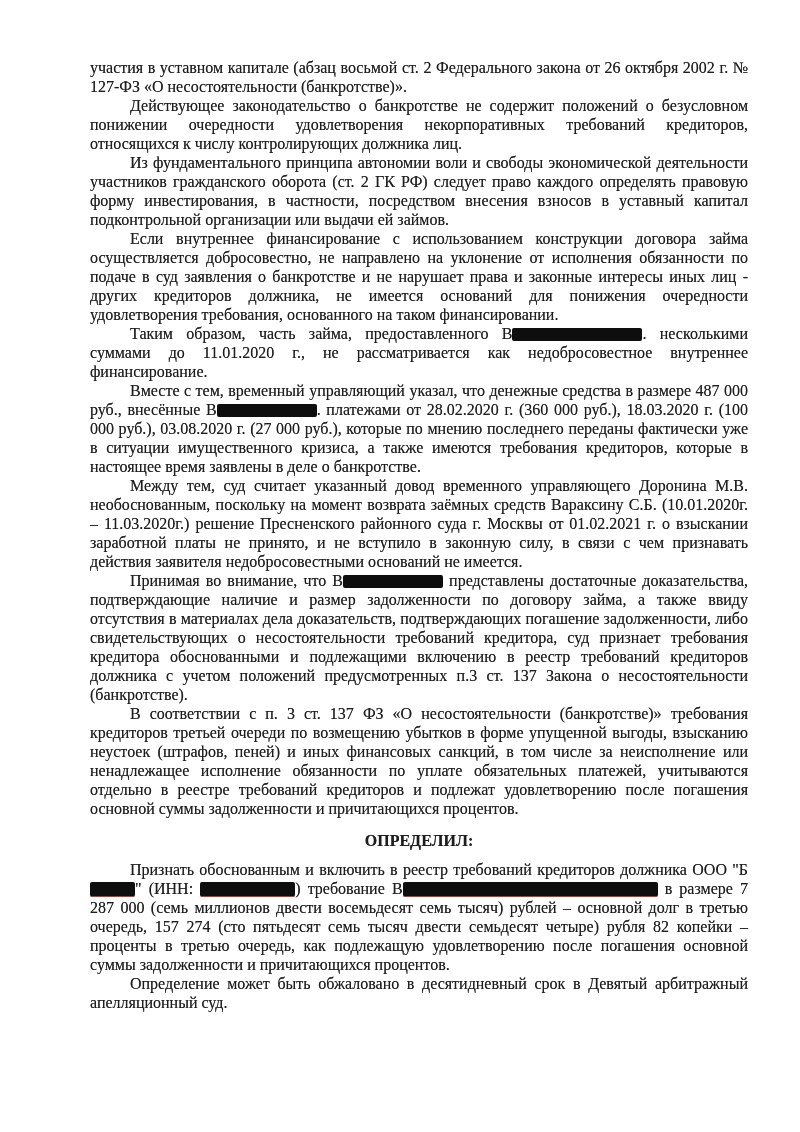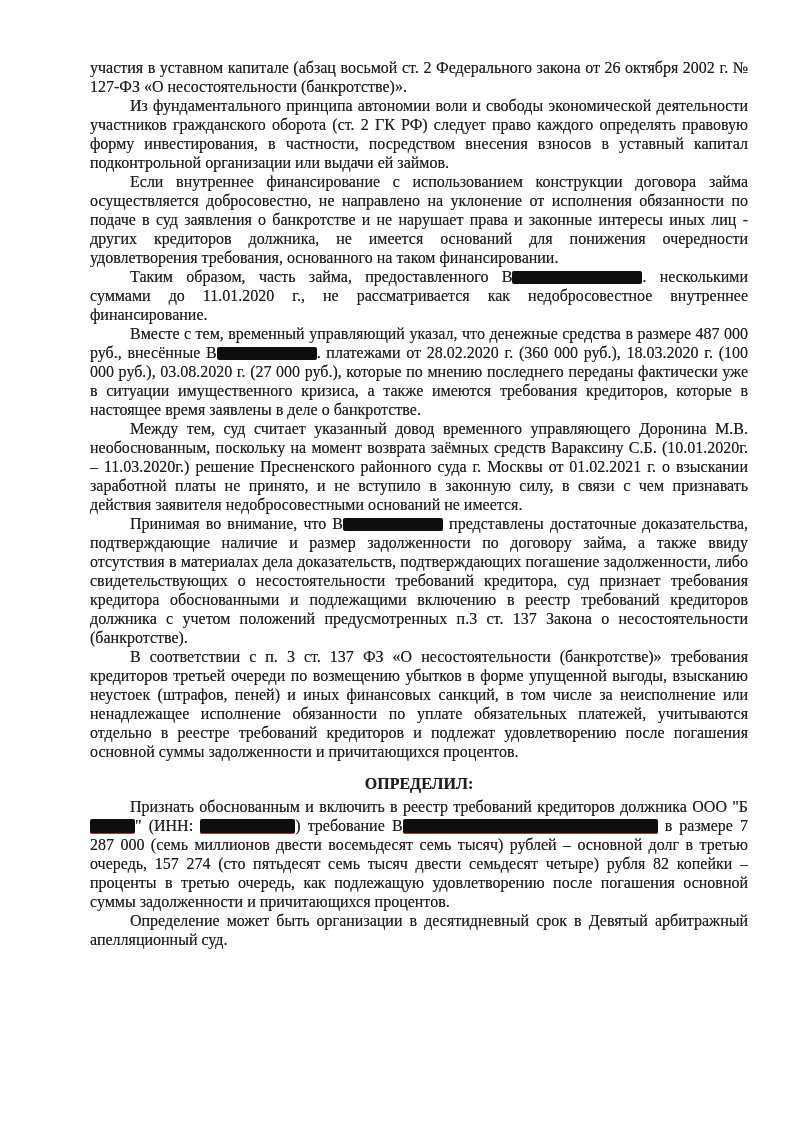--- a/index.html
+++ b/index.html
@@ -30,21 +30,21 @@
     padding: 0;
   }
   p.indent {
     text-indent: 40px;
   }
   p.heading {
     text-align: center;
     font-weight: bold;
     text-indent: 0;
     margin-top: 13px;
-    margin-bottom: 4px;
+    margin-bottom: 10px;
   }
   p.ruling {
     text-decoration-color: #b23b30;
     text-decoration-thickness: 1.6px;
     text-underline-offset: 2.5px;
   }
   .bar {
     display: inline-block;
     height: 13px;
     background: #0e0e0e;
@@ -56,24 +56,25 @@
     height: 14px;
     vertical-align: -3px;
   }
 </style>
 </head>
 <body>
 
 <div class="page">
   <div id="doc-body">
       <p class="">участия в уставном капитале (абзац восьмой ст. 2 Федерального закона от 26 октября 2002 г. № 127-ФЗ «О несостоятельности (банкротстве)».</p>
+      <p class="indent">Действующее законодательство о банкротстве не содержит положений о безусловном понижении очередности удовлетворения некорпоративных требований кредиторов, относящихся к числу контролирующих должника лиц.</p>
       <p class="indent">Из фундаментального принципа автономии воли и свободы экономической деятельности участников гражданского оборота (ст. 2 ГК РФ) следует право каждого определять правовую форму инвестирования, в частности, посредством внесения взносов в уставный капитал подконтрольной организации или выдачи ей займов.</p>
       <p class="indent">Если внутреннее финансирование с использованием конструкции договора займа осуществляется добросовестно, не направлено на уклонение от исполнения обязанности по подаче в суд заявления о банкротстве и не нарушает права и законные интересы иных лиц - других кредиторов должника, не имеется оснований для понижения очередности удовлетворения требования, основанного на таком финансировании.</p>
       <p class="indent">Таким образом, часть займа, предоставленного В<span class="bar" style="width: 130px;"></span>. несколькими суммами до 11.01.2020 г., не рассматривается как недобросовестное внутреннее финансирование.</p>
       <p class="indent">Вместе с тем, временный управляющий указал, что денежные средства в размере 487 000 руб., внесённые В<span class="bar" style="width: 100px;"></span>. платежами от 28.02.2020 г. (360 000 руб.), 18.03.2020 г. (100 000 руб.), 03.08.2020 г. (27 000 руб.), которые по мнению последнего переданы фактически уже в ситуации имущественного кризиса, а также имеются требования кредиторов, которые в настоящее время заявлены в деле о банкротстве.</p>
       <p class="indent">Между тем, суд считает указанный довод временного управляющего Доронина М.В. необоснованным, поскольку на момент возврата заёмных средств Вараксину С.Б. (10.01.2020г. – 11.03.2020г.) решение Пресненского районного суда г. Москвы от 01.02.2021 г. о взыскании заработной платы не принято, и не вступило в законную силу, в связи с чем признавать действия заявителя недобросовестными оснований не имеется.</p>
       <p class="indent">Принимая во внимание, что В<span class="bar" style="width: 100px;"></span> представлены достаточные доказательства, подтверждающие наличие и размер задолженности по договору займа, а также ввиду отсутствия в материалах дела доказательств, подтверждающих погашение задолженности, либо свидетельствующих о несостоятельности требований кредитора, суд признает требования кредитора обоснованными и подлежащими включению в реестр требований кредиторов должника с учетом положений предусмотренных п.3 ст. 137 Закона о несостоятельности (банкротстве).</p>
       <p class="indent">В соответствии с п. 3 ст. 137 ФЗ «О несостоятельности (банкротстве)» требования кредиторов третьей очереди по возмещению убытков в форме упущенной выгоды, взысканию неустоек (штрафов, пеней) и иных финансовых санкций, в том числе за неисполнение или ненадлежащее исполнение обязанности по уплате обязательных платежей, учитываются отдельно в реестре требований кредиторов и подлежат удовлетворению после погашения основной суммы задолженности и причитающихся процентов.</p>
       <p class="heading">ОПРЕДЕЛИЛ:</p>
       <p class="ruling indent">Признать обоснованным и включить в реестр требований кредиторов должника ООО "Б<span class="bar" style="width: 45px;"></span>" (ИНН: <span class="bar" style="width: 95px;"></span>) требование В<span class="bar" style="width: 255px;"></span> в размере 7 287 000 (семь миллионов двести восемьдесят семь тысяч) рублей – основной долг в третью очередь, 157 274 (сто пятьдесят семь тысяч двести семьдесят четыре) рубля 82 копейки – проценты в третью очередь, как подлежащую удовлетворению после погашения основной суммы задолженности и причитающихся процентов.</p>
-      <p class="indent">Определение может быть организации в десятидневный срок в Девятый арбитражный апелляционный суд.</p>
+      <p class="indent">Определение может быть обжаловано в десятидневный срок в Девятый арбитражный апелляционный суд.</p>
     </div>
 </div>
 
 </body></html>

